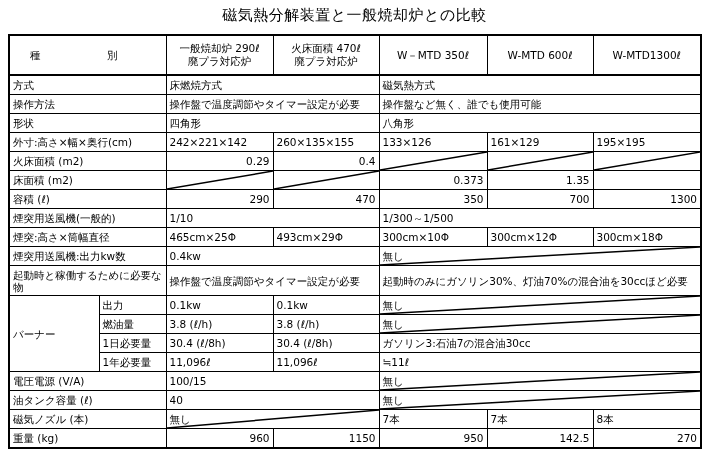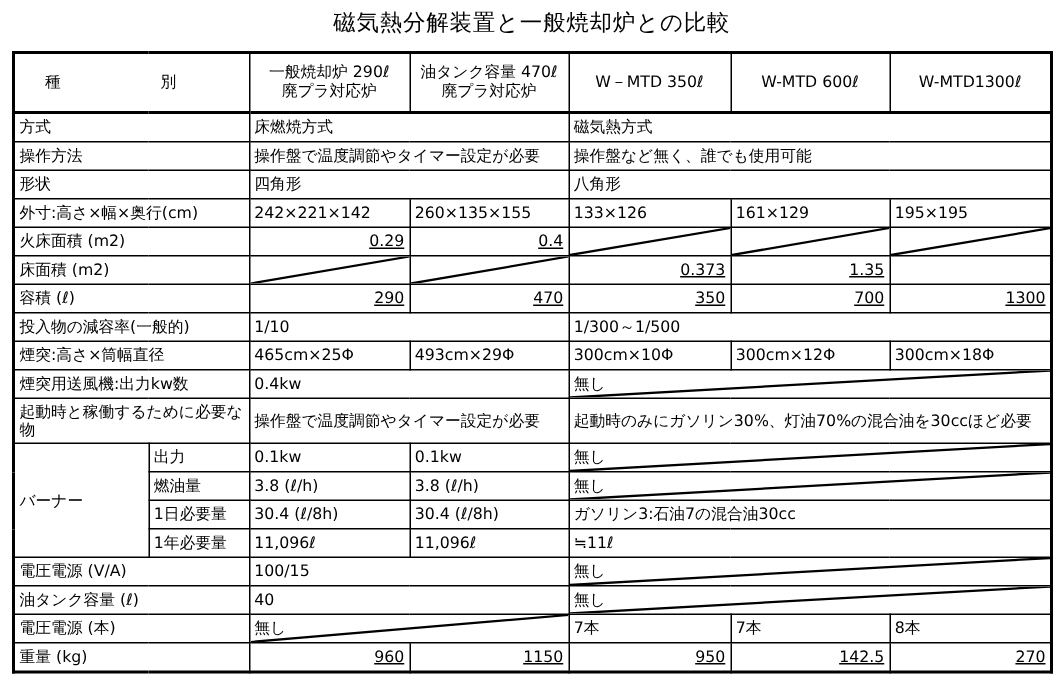--- a/index.html
+++ b/index.html
@@ -7,21 +7,21 @@
            font-family: "DejaVu Sans", "Liberation Sans", sans-serif; color: #000; }
     .title { position: absolute; left: 0; top: 6px; width: 709px; text-align: center;
              font-size: 15px; letter-spacing: 0.5px; }
     table.cmp { position: absolute; left: 8px; top: 34px; border-collapse: collapse;
                 table-layout: fixed; width: 692px; border: 2px solid #000; }
     table.cmp td { border: 1px solid #000; padding: 0 3px; font-size: 10.5px;
                    height: 18px; line-height: 12px; white-space: nowrap; overflow: hidden;
                    position: relative; vertical-align: middle; }
     table.cmp tr.head td { height: 38px; text-align: center; font-size: 10.5px;
                            white-space: normal; line-height: 13px; border-bottom: 2px solid #000; }
-    table.cmp td.num { text-align: right; text-decoration: underline; }
+    table.cmp td.num { text-align: right; }
     table.cmp td.wrap { white-space: normal; line-height: 12px; margin-top: 12px; }
     table.cmp tr.tall td { height: 29px; }
     td.slash { background-repeat: no-repeat; }
     td.slash svg.diag { position: absolute; left: 0; top: 0; width: 100%; height: 100%; pointer-events: none; }
     .head-label { letter-spacing: 28px; margin-top: 18px; }
   </style>
 </head>
 <body>
 
 <div class="title">磁気熱分解装置と一般焼却炉との比較</div>
@@ -34,21 +34,21 @@
       <col style="width:106px">
     <col style="width:108px">
       <col style="width:106px">
       <col style="width:108px">
   </colgroup>
 
   <tbody>
       <tr class="head">
     <td colspan="2"><span class="head-label">種　別</span></td>
     <td><span>一般焼却炉 290ℓ</span><br><span>廃プラ対応炉</span></td>
-    <td><span>油タンク容量 470ℓ</span><br><span>廃プラ対応炉</span></td>
+    <td><span>火床面積 470ℓ</span><br><span>廃プラ対応炉</span></td>
     <td>W－MTD 350ℓ</td>
     <td>W-MTD 600ℓ</td>
     <td>W-MTD1300ℓ</td>
   </tr>
 
   <tr>
     <td colspan="2">方式</td>
     <td colspan="2">床燃焼方式</td>
     <td colspan="3">磁気熱方式</td>
   </tr>
@@ -115,21 +115,21 @@
   <tr>
     <td colspan="2">容積 (ℓ)</td>
     <td class="num">290</td>
     <td class="num">470</td>
     <td class="num">350</td>
     <td class="num">700</td>
     <td class="num">1300</td>
   </tr>
 
   <tr>
-    <td colspan="2">投入物の減容率(一般的)</td>
+    <td colspan="2">煙突用送風機(一般的)</td>
     <td colspan="2">1/10</td>
     <td colspan="3">1/300～1/500</td>
   </tr>
 
   <tr>
     <td colspan="2">煙突:高さ×筒幅直径</td>
     <td>465cm×25Φ</td>
     <td>493cm×29Φ</td>
     <td>300cm×10Φ</td>
     <td>300cm×12Φ</td>
@@ -193,21 +193,21 @@
 
   <tr>
     <td colspan="2">油タンク容量 (ℓ)</td>
     <td colspan="2">40</td>
     <td colspan="3" class="slash"><svg class="diag" viewBox="0 0 100 100" preserveAspectRatio="none">
             <line x1="0" y1="100" x2="100" y2="0" stroke="#000" stroke-width="1.5" vector-effect="non-scaling-stroke"></line>
           </svg><span>無し</span></td>
   </tr>
 
   <tr>
-    <td colspan="2">電圧電源 (本)</td>
+    <td colspan="2">磁気ノズル (本)</td>
     <td colspan="2" class="slash"><svg class="diag" viewBox="0 0 100 100" preserveAspectRatio="none">
             <line x1="0" y1="100" x2="100" y2="0" stroke="#000" stroke-width="1.5" vector-effect="non-scaling-stroke"></line>
           </svg><span>無し</span></td>
     <td>7本</td>
     <td>7本</td>
     <td>8本</td>
   </tr>
 
   <tr>
     <td colspan="2">重量 (kg)</td>

